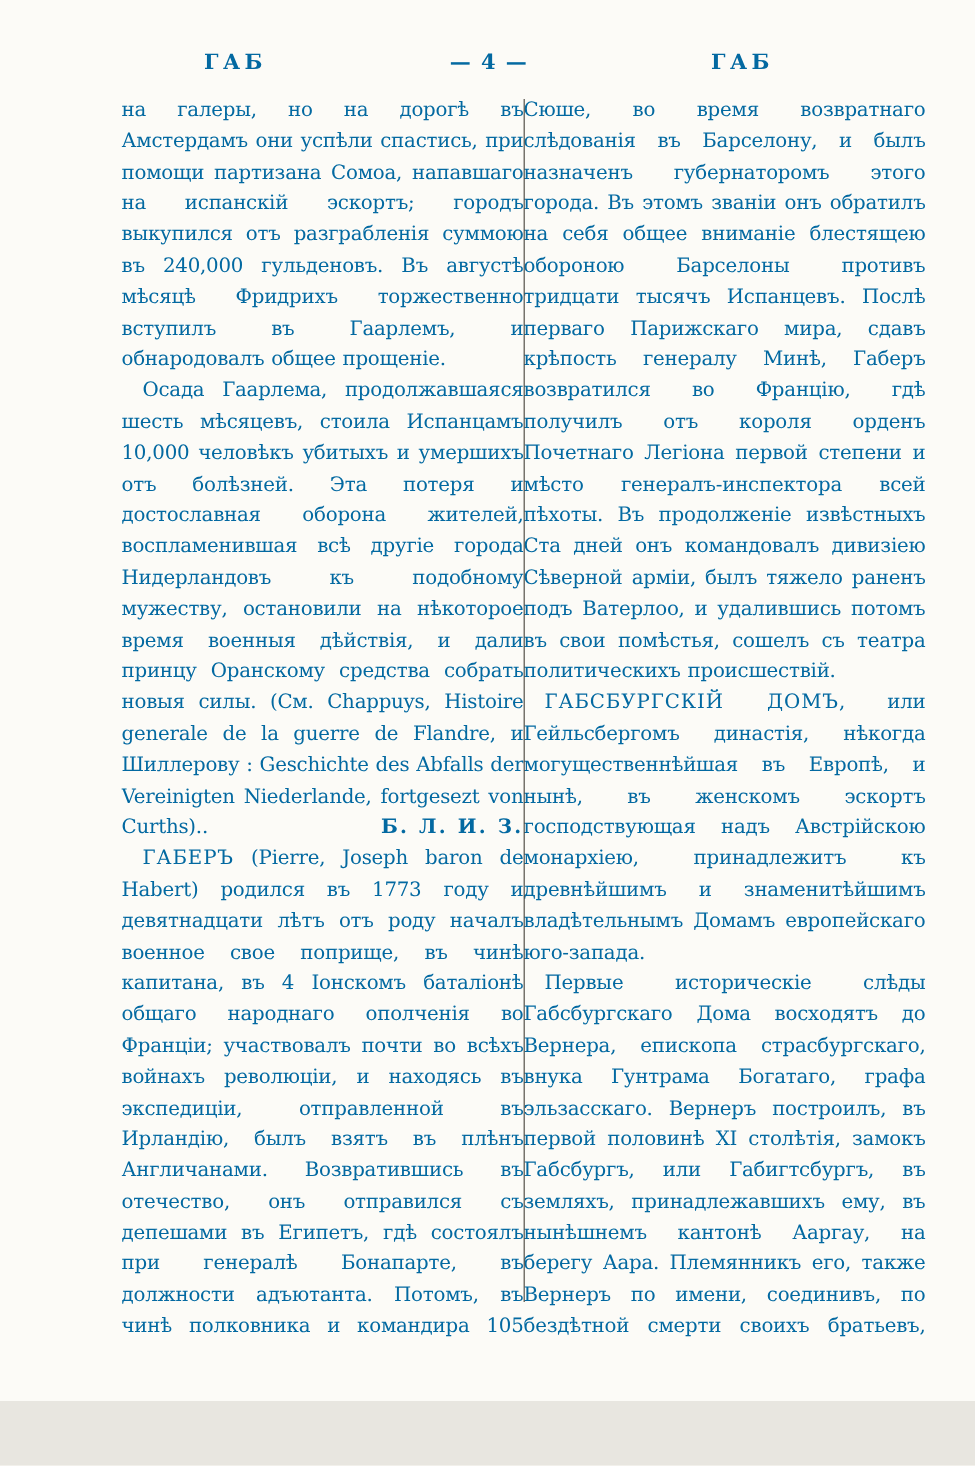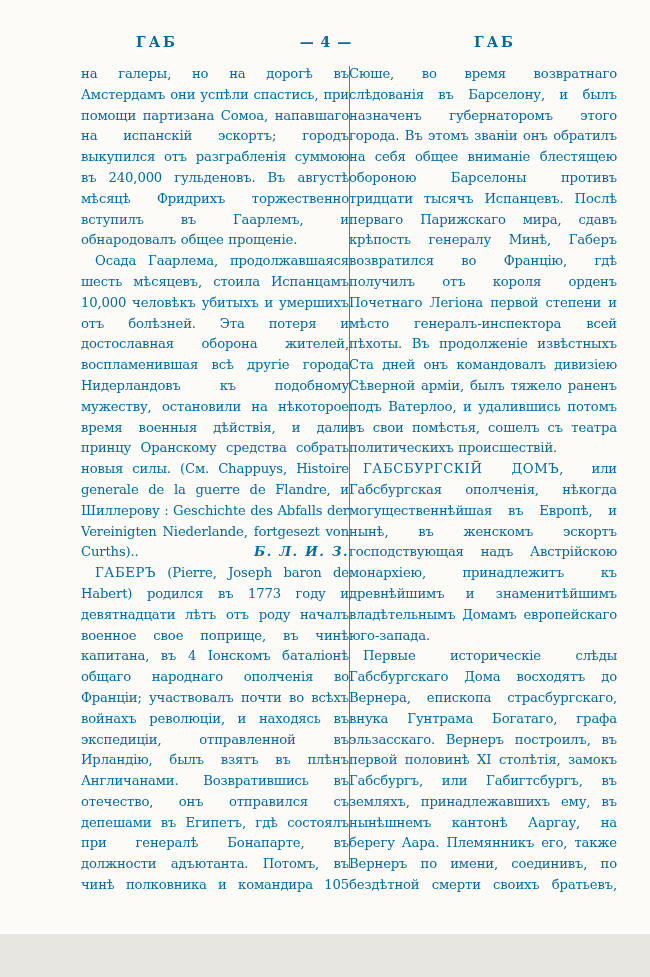--- a/index.html
+++ b/index.html
@@ -47,21 +47,21 @@
     position:absolute;left:50%;top:2px;bottom:26px;
     border-left:1px solid #4a463e;
     opacity:.75;
   }
   .column p{margin:0;padding:0;}
   .column p.indent{text-indent:14px;}
   .hw{font-weight:normal;letter-spacing:0.6px;}
   .i{}
   .sig{
     float:right;
-    font-style:italic;font-weight:bold;
+    font-weight:bold;
     letter-spacing:1.5px;
   }
 </style>
 </head>
 <body>
 
 <div class="page">
 
   <div class="running-header">
     <span class="head-word">ГАБ</span>
@@ -71,18 +71,18 @@
 
   <div class="text-block">
     <div class="column">
         <p><span>на галеры, но на дорогѣ въ Амстердамъ они успѣли спастись, при помощи партизана Сомоа, напавшаго на испанскій эскортъ; городъ выкупился отъ разграбленія суммою въ 240,000 гульденовъ. Въ августѣ мѣсяцѣ Фридрихъ торжественно вступилъ въ Гаарлемъ, и обнародовалъ общее прощеніе.</span></p>
         <p class="indent"><span>Осада Гаарлема, продолжавшаяся шесть мѣсяцевъ, стоила Испанцамъ 10,000 человѣкъ убитыхъ и умершихъ отъ болѣзней. Эта потеря и достославная оборона жителей, воспламенившая всѣ другіе города Нидерландовъ къ подобному мужеству, остановили на нѣкоторое время военныя дѣйствія, и дали принцу Оранскому средства собрать новыя силы. (См. Chappuys, Histoire generale de la guerre de Flandre, и Шиллерову : Geschichte des Abfalls der Vereinigten Niederlande, fortgesezt von Curths).. </span><span class="sig">Б. Л. И. З.</span></p>
         <p class="indent"><span class="hw">ГАБЕРЪ</span><span> (Pierre, Joseph baron de Habert) родился въ 1773 году и девятнадцати лѣтъ отъ роду началъ военное свое поприще, въ чинѣ капитана, въ 4 Іонскомъ баталіонѣ общаго народнаго ополченія во Франціи; участвовалъ почти во всѣхъ войнахъ революціи, и находясь въ экспедиціи, отправленной въ Ирландію, былъ взятъ въ плѣнъ Англичанами. Возвратившись въ отечество, онъ отправился съ депешами въ Египетъ, гдѣ состоялъ при генералѣ Бонапарте, въ должности адъютанта. Потомъ, въ чинѣ полковника и командира 105 линейнаго полка, съ отличіемъ служилъ въ войнѣ 1806 и 1807 годо въ;подъ Іеною, Эйлау и Гейльсбергомъ, онъ оказалъ рѣдкіе примѣры мужества. Произведенный, въ 1808 году, въ бригадные генералы, онъ былъ посланъ въ Испанію, въ званіи начальника дивизіи; отличался при осадахъ Сарагосы и Лериды; овладѣлъ крѣпостцою Св. Филиппа, и въ головѣ 18 отборныхъ ротъ, первый взошелъ приступомъ на стѣну Тарагоны; потомъ участвовалъ въ сраженіи при Сагунтѣ; командовалъ аріергардомъ маршала</span></p>
       </div>
     <div class="col-divider"></div>
     <div class="column">
         <p><span>Сюше, во время возвратнаго слѣдованія въ Барселону, и былъ назначенъ губернаторомъ этого города. Въ этомъ званіи онъ обратилъ на себя общее вниманіе блестящею обороною Барселоны противъ тридцати тысячъ Испанцевъ. Послѣ перваго Парижскаго мира, сдавъ крѣпость генералу Минѣ, Габеръ возвратился во Францію, гдѣ получилъ отъ короля орденъ Почетнаго Легіона первой степени и мѣсто генералъ-инспектора всей пѣхоты. Въ продолженіе извѣстныхъ </span><span class="i">Ста дней</span><span> онъ командовалъ дивизіею Сѣверной арміи, былъ тяжело раненъ подъ Ватерлоо, и удалившись потомъ въ свои помѣстья, сошелъ съ театра политическихъ происшествій.</span></p>
-        <p class="indent"><span class="hw">ГАБСБУРГСКІЙ ДОМЪ</span><span>, или </span><span class="i">Габсбургская ополченія</span><span>, нѣкогда могущественнѣйшая въ Европѣ, и нынѣ, въ женскомъ эскортъ господствующая надъ Австрійскою монархіею, принадлежитъ къ древнѣйшимъ и знаменитѣйшимъ владѣтельнымъ Домамъ европейскаго юго-запада.</span></p>
+        <p class="indent"><span class="hw">ГАБСБУРГСКІЙ ДОМЪ</span><span>, или </span><span class="i">Гейльсбергомъ династія</span><span>, нѣкогда могущественнѣйшая въ Европѣ, и нынѣ, въ женскомъ эскортъ господствующая надъ Австрійскою монархіею, принадлежитъ къ древнѣйшимъ и знаменитѣйшимъ владѣтельнымъ Домамъ европейскаго юго-запада.</span></p>
         <p class="indent"><span>Первые историческіе слѣды Габсбургскаго Дома восходятъ до Вернера, епископа страсбургскаго, внука Гунтрама Богатаго, графа эльзасскаго. Вернеръ построилъ, въ первой половинѣ XI столѣтія, замокъ Габсбургъ, или Габигтсбургъ, въ земляхъ, принадлежавшихъ ему, въ нынѣшнемъ кантонѣ Ааргау, на берегу Аара. Племянникъ его, также Вернеръ по имени, соединивъ, по бездѣтной смерти своихъ братьевъ, все наслѣдство Гунтрама, первый сталъ именоваться </span><span class="i">графомъ Габсбургскимъ</span><span>. Потомки его, выгодными брачными союзами, увеличили свои владѣнія, пріобрѣли богатство и знаменитость, и сдѣлались защитниками многихъ близлежащихъ аббатствъ, и фохтами окрестныхъ швейцарскихъ кантоновъ Болѣе другихъ способствовалъ возвышенію своего Дома праправнукъ Вернера, Альбрехтъ IV, бракомъ съ Гедвигою, дочерью и наслѣдницею Ульриха графа Кибургскаго, изъ Дома герцоговъ церингенскихъ. Онъ умеръ</span></p>
       </div>
   </div>
 
 </div>
 
 </body></html>

